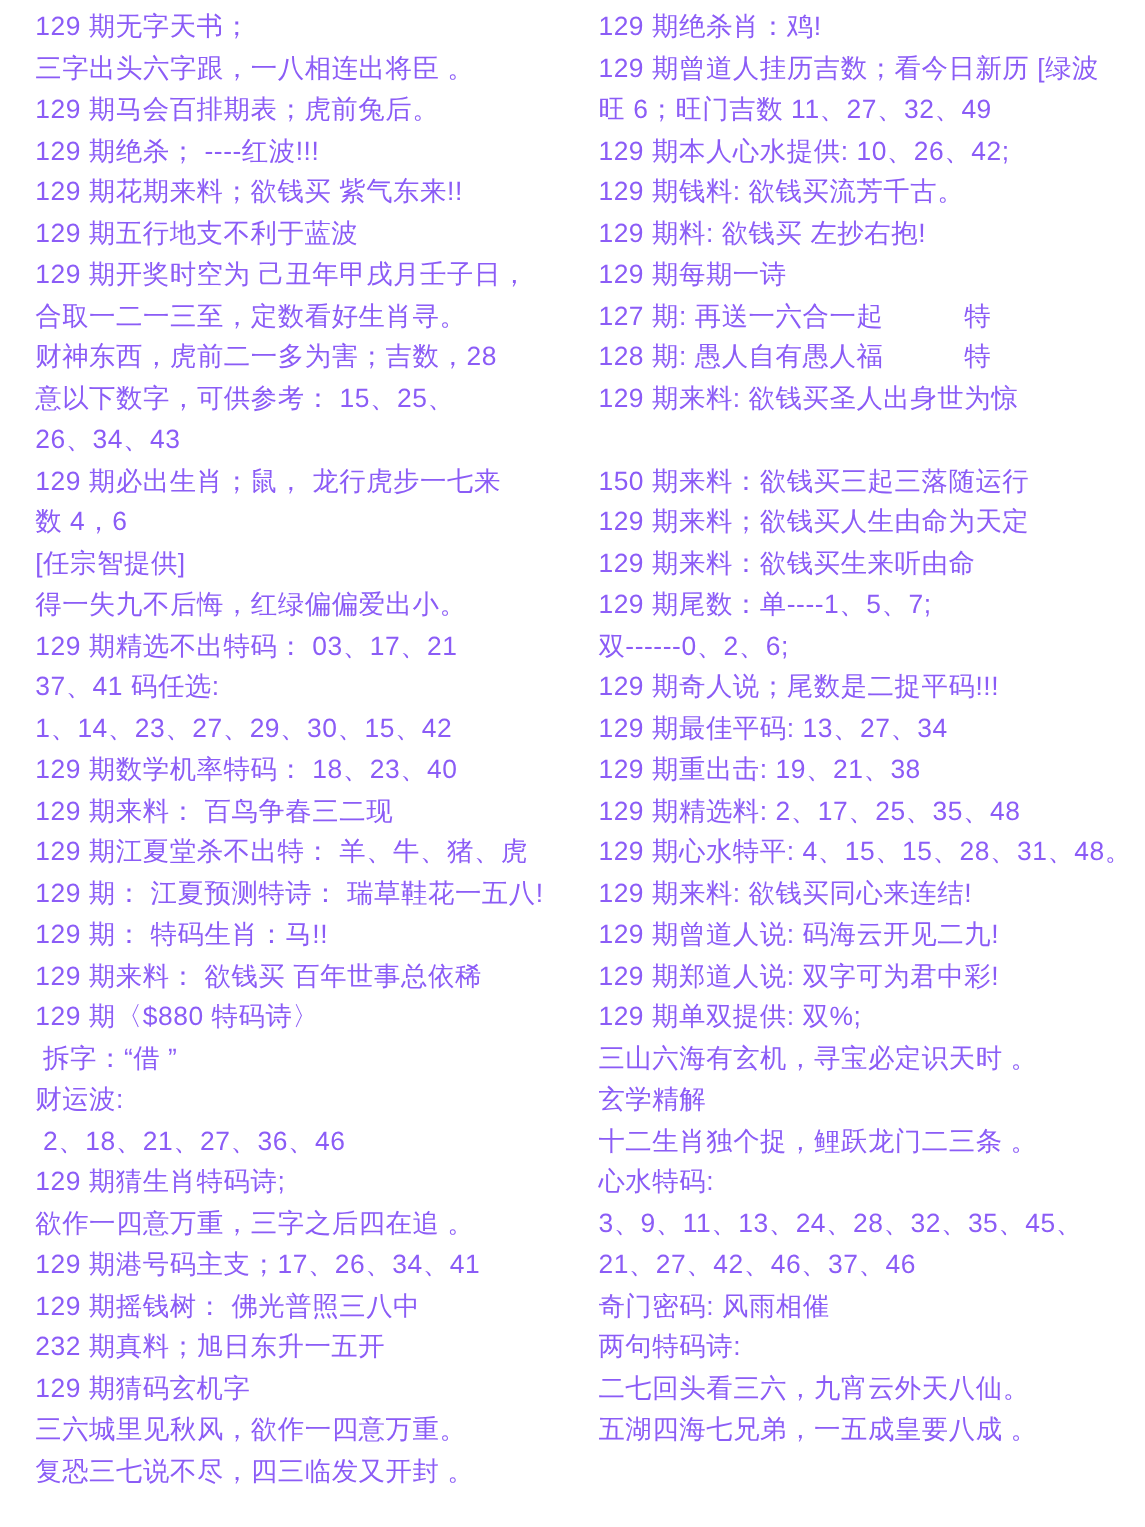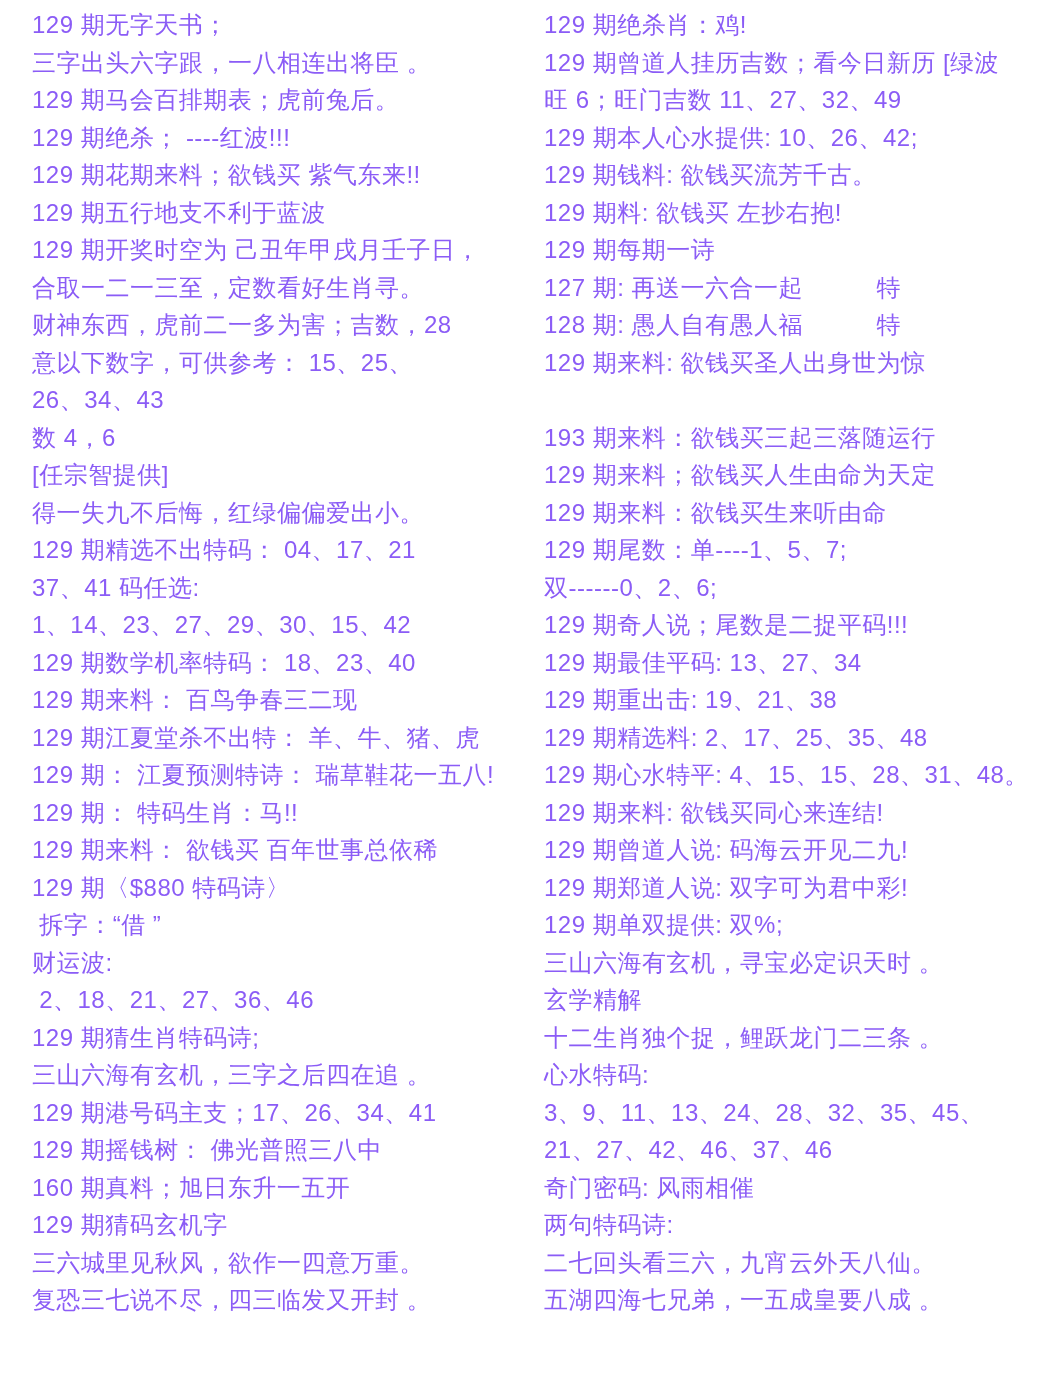--- a/index.html
+++ b/index.html
@@ -41,59 +41,60 @@
     <div class="ln">三字出头六字跟，一八相连出将臣 。</div>
     <div class="ln">129 期马会百排期表；虎前兔后。</div>
     <div class="ln">129 期绝杀； ----红波!!!</div>
     <div class="ln">129 期花期来料；欲钱买 紫气东来!!</div>
     <div class="ln">129 期五行地支不利于蓝波</div>
     <div class="ln">129 期开奖时空为 己丑年甲戌月壬子日，</div>
     <div class="ln">合取一二一三至，定数看好生肖寻。</div>
     <div class="ln">财神东西，虎前二一多为害；吉数，28</div>
     <div class="ln">意以下数字，可供参考： 15、25、</div>
     <div class="ln">26、34、43</div>
+    <div class="ln">129 期必出生肖；鼠， 龙行虎步一七来</div>
     <div class="ln">数 4，6</div>
     <div class="ln">[任宗智提供]</div>
     <div class="ln">得一失九不后悔，红绿偏偏爱出小。</div>
-    <div class="ln">129 期精选不出特码： 04、17、21</div>
+    <div class="ln">129 期精选不出特码： 03、17、21</div>
     <div class="ln">37、41 码任选:</div>
     <div class="ln">1、14、23、27、29、30、15、42</div>
     <div class="ln">129 期数学机率特码： 18、23、40</div>
     <div class="ln">129 期来料： 百鸟争春三二现</div>
     <div class="ln">129 期江夏堂杀不出特： 羊、牛、猪、虎</div>
     <div class="ln">129 期： 江夏预测特诗： 瑞草鞋花一五八!</div>
     <div class="ln">129 期： 特码生肖：马!!</div>
     <div class="ln">129 期来料： 欲钱买 百年世事总依稀</div>
     <div class="ln">129 期〈$880 特码诗〉</div>
     <div class="ln"> 拆字：“借 ”</div>
     <div class="ln">财运波:</div>
     <div class="ln"> 2、18、21、27、36、46</div>
     <div class="ln">129 期猜生肖特码诗;</div>
-    <div class="ln">三山六海有玄机，三字之后四在追 。</div>
+    <div class="ln">欲作一四意万重，三字之后四在追 。</div>
     <div class="ln">129 期港号码主支；17、26、34、41</div>
     <div class="ln">129 期摇钱树： 佛光普照三八中</div>
-    <div class="ln">160 期真料；旭日东升一五开</div>
+    <div class="ln">232 期真料；旭日东升一五开</div>
     <div class="ln">129 期猜码玄机字</div>
     <div class="ln">三六城里见秋风，欲作一四意万重。</div>
     <div class="ln">复恐三七说不尽，四三临发又开封 。</div>
   </div>
 
   <div class="col col-right">
     <div class="ln">129 期绝杀肖：鸡!</div>
     <div class="ln">129 期曾道人挂历吉数；看今日新历 [绿波</div>
     <div class="ln">旺 6；旺门吉数 11、27、32、49</div>
     <div class="ln">129 期本人心水提供: 10、26、42;</div>
     <div class="ln">129 期钱料: 欲钱买流芳千古。</div>
     <div class="ln">129 期料: 欲钱买 左抄右抱!</div>
     <div class="ln">129 期每期一诗</div>
     <div class="ln">127 期: 再送一六合一起　　　特</div>
     <div class="ln">128 期: 愚人自有愚人福　　　特</div>
     <div class="ln">129 期来料: 欲钱买圣人出身世为惊</div>
     <div class="ln"></div>
-    <div class="ln">193 期来料：欲钱买三起三落随运行</div>
+    <div class="ln">150 期来料：欲钱买三起三落随运行</div>
     <div class="ln">129 期来料；欲钱买人生由命为天定</div>
     <div class="ln">129 期来料：欲钱买生来听由命</div>
     <div class="ln">129 期尾数：单----1、5、7;</div>
     <div class="ln">双------0、2、6;</div>
     <div class="ln">129 期奇人说；尾数是二捉平码!!!</div>
     <div class="ln">129 期最佳平码: 13、27、34</div>
     <div class="ln">129 期重出击: 19、21、38</div>
     <div class="ln">129 期精选料: 2、17、25、35、48</div>
     <div class="ln">129 期心水特平: 4、15、15、28、31、48。</div>
     <div class="ln">129 期来料: 欲钱买同心来连结!</div>

